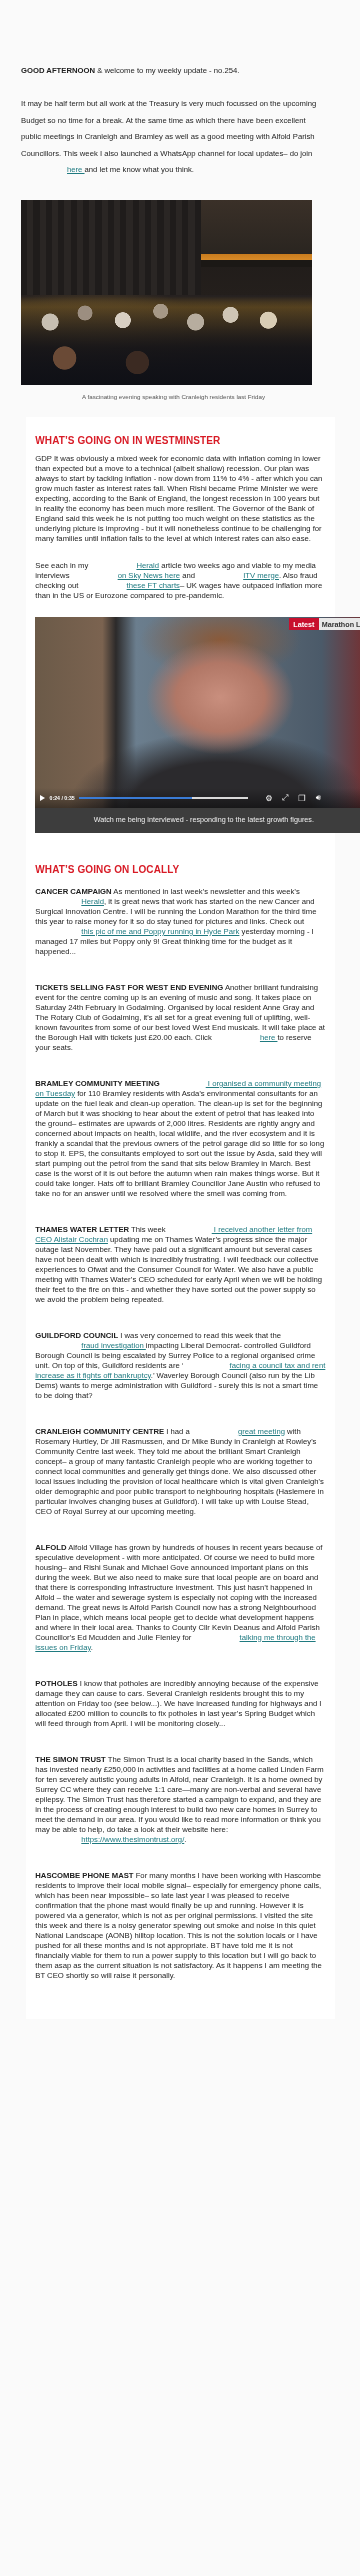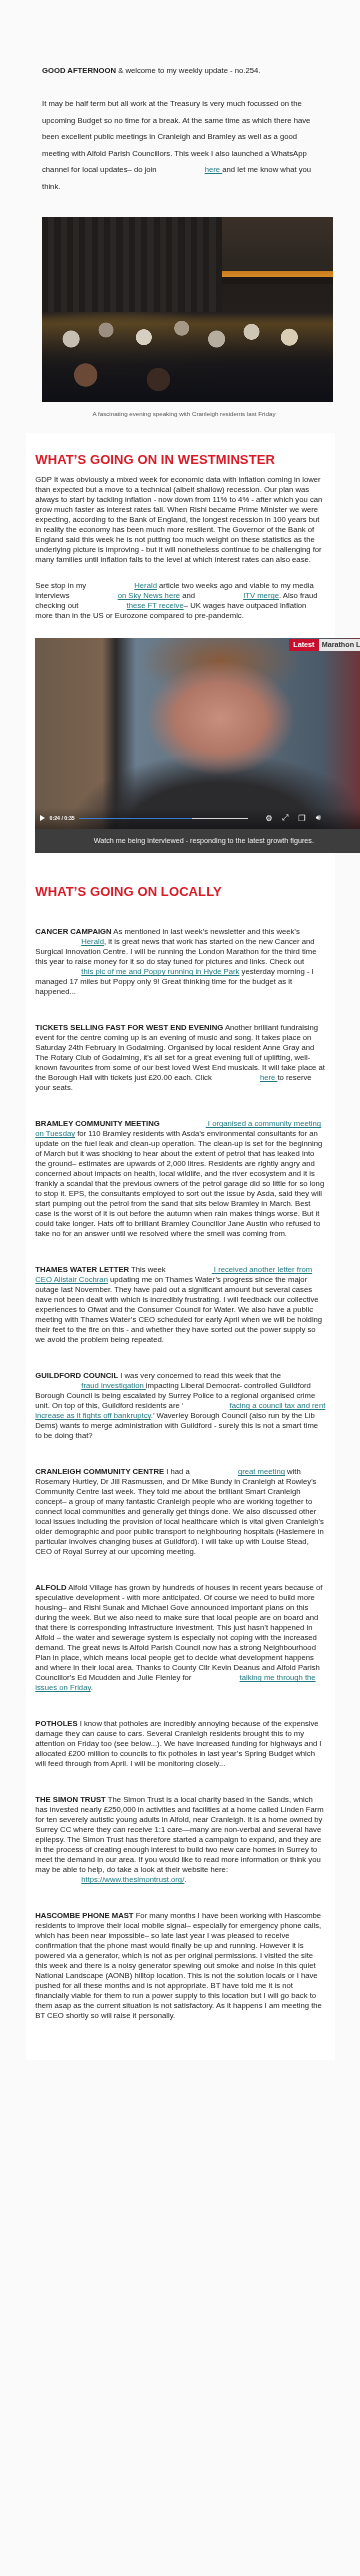--- a/index.html
+++ b/index.html
@@ -1,18 +1,18 @@
 <!DOCTYPE html>
 <html style="font-size:8.2px"><head>
 <meta charset="utf-8">
 <style>
   html, body { margin: 0; padding: 0; }
   body { background: #fafafa; width: 361px; font-family: "Liberation Sans", sans-serif; color: #222; }
   .wrap { width: 361px; position: relative; }
-  .intro { padding: 63px 35px 0 42px; font-size: 7.7px; line-height: 16.5px; color: #242424; }
+  .intro { padding: 63px 35px 0 21px; font-size: 7.7px; line-height: 16.5px; color: #242424; }
   .intro p { margin: 0 0 16.5px 0; }
   .intro p.lead { margin-bottom: 16.5px; }
   b, .kw { font-weight: bold; color: #202020; }
   a, .lnk { color: #1f7a80; text-decoration: underline; cursor: pointer; margin-left: 46px; }
   .photo { display: block; width: 291px; position: relative; overflow: hidden; }
   .photo1 { height: 185px; margin-top: 0; background:
       linear-gradient(180deg, rgba(0,0,0,0) 55%, rgba(10,10,15,0.85) 80%, #0d0e14 100%),
       radial-gradient(ellipse 40% 30% at 25% 75%, #e0a636 0%, rgba(224,166,54,0) 100%),
       linear-gradient(180deg, #1c1917 0%, #241f1c 52%, #c8901f 58%, #d59a2a 68%, #2a2420 100%); }
   .photo1 .balcony { position:absolute; right:0; top:0; width:111px; height:67px; background: linear-gradient(180deg,#3a3028 0%,#2a2520 80%, #c77a1d 80%, #d98b28 90%, #1b1815 90%); }
@@ -24,21 +24,21 @@
       radial-gradient(circle at 48% 18%, #a69886 0 7.2px, transparent 7.7px),
       radial-gradient(circle at 60% 30%, #b7ad9f 0 8.2px, transparent 8.8px),
       radial-gradient(circle at 72% 22%, #cfc5b5 0 7.7px, transparent 8.2px),
       radial-gradient(circle at 85% 28%, #d9cdb5 0 8.2px, transparent 8.8px),
       radial-gradient(circle at 15% 70%, #6a4a36 0 11.3px, transparent 12px),
       radial-gradient(circle at 40% 75%, #3b2a22 0 11.3px, transparent 12px),
       linear-gradient(180deg, rgba(40,35,35,0.6), #0f1016); }
   .caption-center { text-align: center; font-size: 6.2px; color: #555; margin: 7.2px 0 0 0; line-height: 10.3px; }
   .card { background: #ffffff; margin: 14px 26px 0 26px; padding: 8.2px 9.3px 12.4px 9.3px; }
   .card.tight { margin-top: 0; }
-  h2.section { color: #d81b26; font-size: 13px; font-weight: bold; margin: 10.3px 0 8.2px 0; letter-spacing: 0.1px; }
+  h2.section { color: #d81b26; font-size: 10px; font-weight: bold; margin: 10.3px 0 8.2px 0; letter-spacing: 0.1px; }
   .para { font-size: 7.7px; line-height: 10px; color: #242424; margin: 0 0 16.5px 0; }
   .video { width: 337px; position: relative; margin-top: 0; }
   .video .frame { height: 191px; position: relative; overflow: hidden; background:
       radial-gradient(ellipse 22% 30% at 55% 42%, #c98f7e 0%, #b17766 60%, rgba(177,119,102,0) 100%),
       radial-gradient(ellipse 24% 20% at 55% 12%, #8a5a3a 0%, rgba(138,90,58,0) 100%),
       radial-gradient(ellipse 45% 40% at 55% 100%, #2b2a2d 0%, #2b2a2d 60%, rgba(43,42,45,0) 100%),
       linear-gradient(90deg, #6b5a48 0%, #7b6350 20%, #2c2a2a 24%, #6b7e8e 30%, #5e6c78 60%, #4b5a69 85%, #7a2a2a 100%); }
   .video .badge { position:absolute; right:0; top:1px; display:flex; font-size:7.2px; font-weight:bold; }
   .video .badge .latest { background:#c8102e; color:#fff; padding:1.5px 4.1px; }
   .video .badge .loc { background:#e8e8e8; color:#333; padding:1.5px 3.1px; }
@@ -63,21 +63,21 @@
       <div class="stage-curtain"></div>
       <div class="balcony"></div>
       <div class="crowd"></div>
     </div>
     <div class="caption-center">A fascinating evening speaking with Cranleigh residents last Friday</div>
   </div>
 
   <div class="card" style="padding-bottom:0;">
     <h2 class="section">WHAT’S GOING ON IN WESTMINSTER</h2>
     <p class="para"><span>GDP</span><span>  It was obviously a mixed week for economic data with inflation coming in lower than expected but a move to a technical (albeit shallow) recession. Our plan was always to start by tackling inflation - now down from 11% to 4% - after which you can grow much faster as interest rates fall. When Rishi became Prime Minister we were expecting, according to the Bank of England, the longest recession in 100 years but in reality the economy has been much more resilient. The Governor of the Bank of England said this week he is not putting too much weight on these statistics as the underlying picture is improving - but it will nonetheless continue to be challenging for many families until inflation falls to the level at which interest rates can also ease.</span></p>
-    <p class="para"><span>See stop in my </span><a>Herald</a><span> article two weeks ago and viable to my media interviews </span><a>on Sky News here</a><span> and </span><a>ITV merge</a><span>. Also fraud checking out </span><a>these FT receive</a><span>– UK wages have outpaced inflation more than in the US or Eurozone compared to pre-pandemic.</span></p>
+    <p class="para"><span>See each in my </span><a>Herald</a><span> article two weeks ago and viable to my media interviews </span><a>on Sky News here</a><span> and </span><a>ITV merge</a><span>. Also fraud checking out </span><a>these FT charts</a><span>– UK wages have outpaced inflation more than in the US or Eurozone compared to pre-pandemic.</span></p>
 
     <div class="video">
       <div class="frame">
         <div class="badge">
           <span class="latest">Latest</span>
           <span class="loc">Marathon Lon</span>
         </div>
         <div class="controls">
           <span class="play"></span>
           <span class="time">0:24 / 0:35</span>
@@ -89,21 +89,21 @@
           <span class="ic">❐</span>
           <span class="ic">🔊︎</span>
         </div>
       </div>
       <div class="cap">Watch me being interviewed - responding to the latest growth figures.</div>
     </div>
     <div class="spacer-l"></div>
   </div>
 
   <div class="card tight" style="padding-top:0;">
-    <h2 class="section" style="margin-top:0;margin-bottom:28px;">WHAT’S GOING ON LOCALLY</h2>
+    <h2 class="section" style="margin-top:0;margin-bottom:12px;">WHAT’S GOING ON LOCALLY</h2>
 
     <p class="para" style="margin-bottom:26px;"><b>CANCER CAMPAIGN</b><span>  As mentioned in last week’s newsletter and this week’s </span><a>Herald</a><span>, it is great news that work has started on the new Cancer and Surgical Innovation Centre. I will be running the London Marathon for the third time this year to raise money for it so do stay tuned for pictures and links. Check out </span><a>this pic of me and Poppy running in Hyde Park</a><span> yesterday morning - I managed 17 miles but Poppy only 9! Great thinking time for the budget as it happened...</span></p>
 
     <p class="para" style="margin-bottom:26px;"><b>TICKETS SELLING FAST FOR WEST END EVENING</b><span> Another brilliant fundraising event for the centre coming up is an evening of music and song. It takes place on Saturday 24th February in Godalming. Organised by local resident Anne Gray and The Rotary Club of Godalming, it's all set for a great evening full of uplifting, well-known favourites from some of our best loved West End musicals. It will take place at the Borough Hall with tickets just £20.00 each. Click </span><a>here </a><span>to reserve your seats.</span></p>
 
     <p class="para" style="margin-bottom:26px;"><b>BRAMLEY COMMUNITY MEETING</b><a> I organised a community meeting on Tuesday</a><span> for 110 Bramley residents with Asda’s environmental consultants for an update on the fuel leak and clean-up operation. The clean-up is set for the beginning of March but it was shocking to hear about the extent of petrol that has leaked into the ground– estimates are upwards of 2,000 litres. Residents are rightly angry and concerned about impacts on health, local wildlife, and the river ecosystem and it is frankly a scandal that the previous owners of the petrol garage did so little for so long to stop it. EPS, the consultants employed to sort out the issue by Asda, said they will start pumping out the petrol from the sand that sits below Bramley in March. Best case is the worst of it is out before the autumn when rain makes things worse. But it could take longer. Hats off to brilliant Bramley Councillor Jane Austin who refused to take no for an answer until we resolved where the smell was coming from.</span></p>
 
     <p class="para" style="margin-bottom:26px;"><b>THAMES WATER LETTER</b><span> This week</span><a> I received another letter from CEO Alistair Cochran</a><span> updating me on Thames Water’s progress since the major outage last November. They have paid out a significant amount but several cases have not been dealt with which is incredibly frustrating. I will feedback our collective experiences to Ofwat and the Consumer Council for Water. We also have a public meeting with Thames Water’s CEO scheduled for early April when we will be holding their feet to the fire on this - and whether they have sorted out the power supply so we avoid the problem being repeated.</span></p>
 
     <p class="para" style="margin-bottom:26px;"><b>GUILDFORD COUNCIL</b><span> I was very concerned to read this week that the </span><a>fraud investigation </a><span>impacting Liberal Democrat- controlled Guildford Borough Council is being escalated by Surrey Police to a regional organised crime unit. On top of this, Guildford residents are ‘</span><a>facing a council tax and rent increase as it fights off bankruptcy</a><span>.’ Waverley Borough Council (also run by the Lib Dems) wants to merge administration with Guildford - surely this is not a smart time to be doing that?</span></p>

